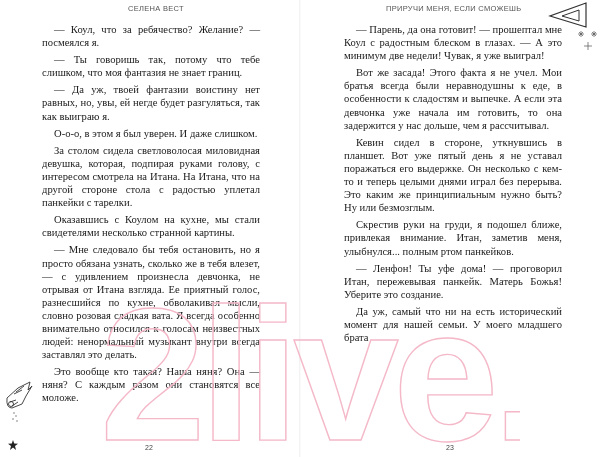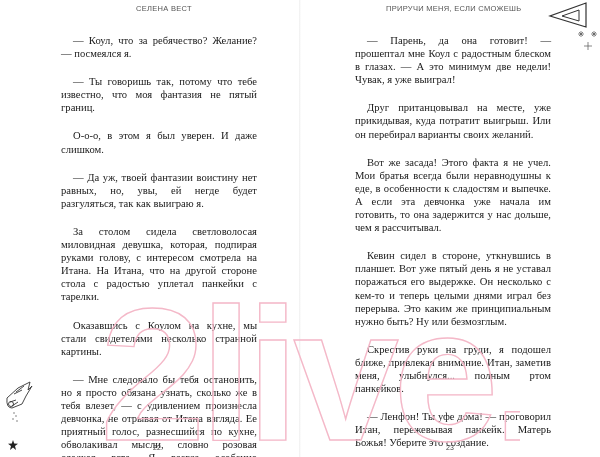--- a/index.html
+++ b/index.html
@@ -1,65 +1,64 @@
 <!DOCTYPE html>
 <html><head>
 <meta charset="utf-8">
 <style>
   html, body { margin:0; padding:0; }
   body { width:600px; height:457px; background:#ffffff; position:relative; overflow:hidden;
          font-family:"Liberation Serif", serif; color:#1a1a1a; }
   .page { position:absolute; top:0; height:457px; }
-  .page.left { left:8px; width:300px; }
+  .page.left { left:0; width:300px; }
   .page.right { left:300px; width:300px; }
   .running-head { position:absolute; top:4px; font-family:"Liberation Sans", sans-serif;
          font-size:7.5px; letter-spacing:0.3px; color:#555; text-transform:uppercase; white-space:nowrap; }
   .left .running-head { left:128px; }
   .right .running-head { left:86px; }
   .text { position:absolute; top:19px; font-size:10.6px; line-height:13.1px; text-align:justify; }
   .left .text { left:38px; width:226px; }
   .right .text { left:40px; width:226px; }
-  .text p { margin:15px; text-indent:12px; }
+  .text p { margin:4px; text-indent:12px; }
   .text p.cont { text-indent:0; }
   .folio { position:absolute; top:444px; font-family:"Liberation Sans", sans-serif; font-size:7px; color:#444; }
   .left .folio { left:145px; }
   .right .folio { left:146px; }
   .gutter { position:absolute; left:299px; top:0; width:2px; height:457px;
             background:linear-gradient(to right,#eee,#fff); }
   .watermark { position:absolute; left:100px; top:300px; width:420px; height:150px; pointer-events:none; }
   .orn-tri { position:absolute; left:548px; top:2px; }
   .orn-stars { position:absolute; left:578px; top:30px; }
   .orn-shoe { position:absolute; left:4px; top:380px; }
   .orn-star { position:absolute; left:8px; top:440px; }
 </style>
 </head>
 <body>
 
 <div class="page left">
   <div class="running-head">СЕЛЕНА ВЕСТ</div>
   <div class="text">
     <p>— Коул, что за ребячество? Желание? — посмеялся я.</p>
-    <p>— Ты говоришь так, потому что тебе известно, что моя фантазия не пятый границ.</p>
+    <p>— Ты говоришь так, потому что тебе слишком, что моя фантазия не знает границ.</p>
+    <p>— Да уж, твоей фантазии воистину нет равных, но, увы, ей негде будет разгуляться, так как выиграю я.</p>
     <p>О-о-о, в этом я был уверен. И даже слишком.</p>
-    <p>— Да уж, твоей фантазии воистину нет равных, но, увы, ей негде будет разгуляться, так как выиграю я.</p>
     <p>За столом сидела светловолосая миловидная девушка, которая, подпирая руками голову, с интересом смотрела на Итана. На Итана, что на другой стороне стола с радостью уплетал панкейки с тарелки.</p>
     <p>Оказавшись с Коулом на кухне, мы стали свидетелями несколько странной картины.</p>
     <p>— Мне следовало бы тебя остановить, но я просто обязана узнать, сколько же в тебя влезет, — с удивлением произнесла девчонка, не отрывая от Итана взгляда. Ее приятный голос, разнесшийся по кухне, обволакивал мысли, словно розовая сладкая вата. Я всегда особенно внимательно относился к голосам неизвестных людей: ненормальный музыкант внутри всегда заставлял это делать.</p>
     <p>Это вообще кто такая? Наша няня? Она — няня? С каждым разом они становятся все моложе.</p>
   </div>
   <div class="folio">22</div>
 </div>
 
 <div class="gutter"></div>
 
 <div class="page right">
   <div class="running-head">ПРИРУЧИ МЕНЯ, ЕСЛИ СМОЖЕШЬ</div>
   <div class="text">
     <p>— Парень, да она готовит! — прошептал мне Коул с радостным блеском в глазах. — А это минимум две недели! Чувак, я уже выиграл!</p>
-    <p>Друг пританцовывал на месте, уже прикидывая, куда потратит выигрыш. Или он перебирал варианты своих желаний.</p>
     <p>Вот же засада! Этого факта я не учел. Мои братья всегда были неравнодушны к еде, в особенности к сладостям и выпечке. А если эта девчонка уже начала им готовить, то она задержится у нас дольше, чем я рассчитывал.</p>
     <p>Кевин сидел в стороне, уткнувшись в планшет. Вот уже пятый день я не уставал поражаться его выдержке. Он несколько с кем-то и теперь целыми днями играл без перерыва. Это каким же принципиальным нужно быть? Ну или безмозглым.</p>
     <p>Скрестив руки на груди, я подошел ближе, привлекая внимание. Итан, заметив меня, улыбнулся... полным ртом панкейков.</p>
     <p>— Ленфон! Ты уфе дома! — проговорил Итан, пережевывая панкейк. Матерь Божья! Уберите это создание.</p>
     <p class="cont" style="text-indent:12px">Да уж, самый что ни на есть исторический момент для нашей семьи. У моего младшего брата</p>
   </div>
   <div class="folio">23</div>
 </div>
 
 <svg class="orn-tri" width="40" height="26" viewBox="0 0 40 26">

